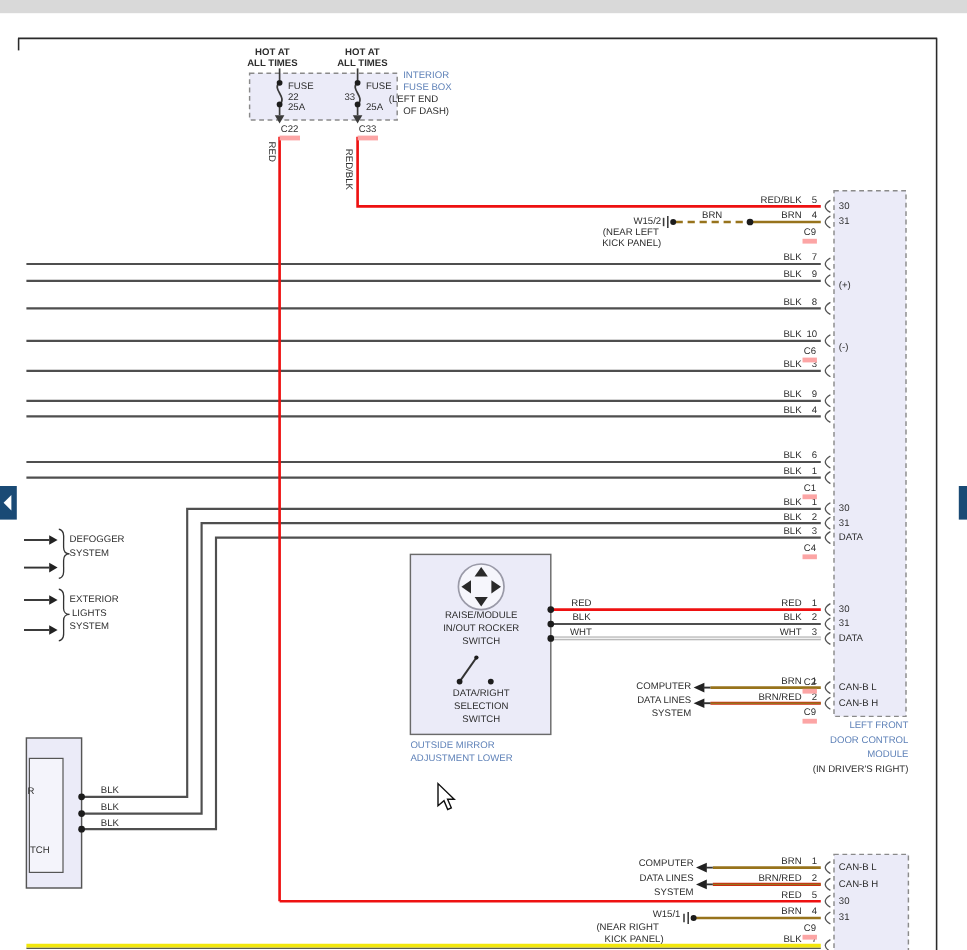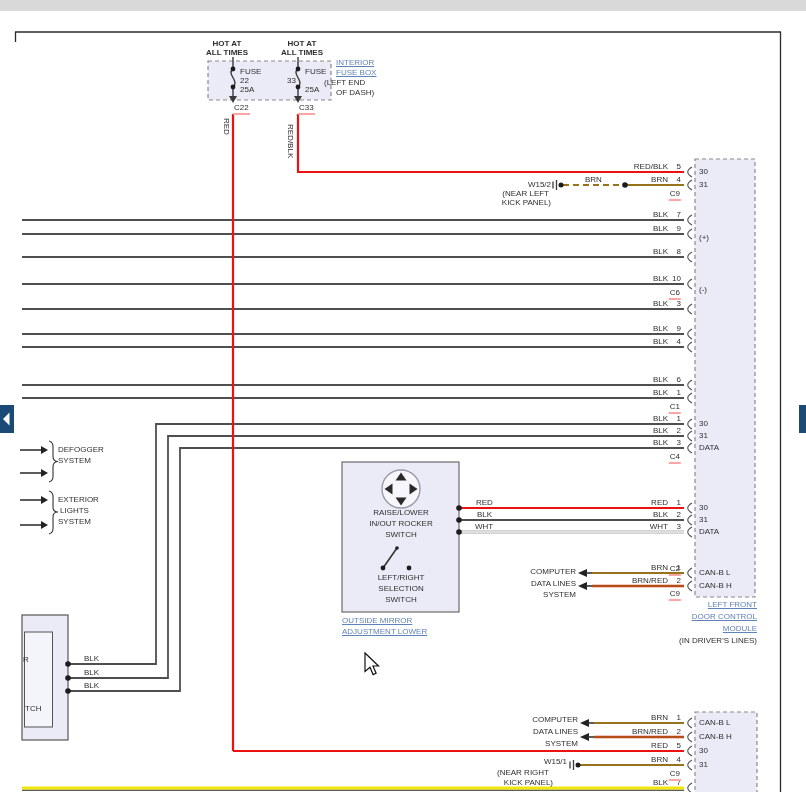--- a/index.html
+++ b/index.html
@@ -2,22 +2,22 @@
 <html><head>
 <meta charset="utf-8">
 <style>
   html,body{margin:0;padding:0;background:#fff;}
   #stage{position:relative;width:806px;height:792px;overflow:hidden;background:#fff;
          font-family:"Liberation Sans",sans-serif;}
   svg{position:absolute;left:0;top:0;}
   .lbl{position:absolute;font:8px/10px "Liberation Sans",sans-serif;color:#2e2e2e;white-space:nowrap;z-index:5;}
   .ra{transform:translateX(-100%);}
   .ca{transform:translateX(-50%);}
-  .blue{color:#5f82b8;text-decoration:underline;}
-  .conn{border-bottom:2px solid #fca5a5;padding:0 1px;}
+  .blue{color:#5f82b8;}
+  .conn{border-bottom:4px solid #fca5a5;padding:0 1px;}
   .vert{transform:rotate(90deg);transform-origin:left top;}
   .bold{font-weight:bold;}
   #topbar{position:absolute;left:0;top:0;width:806px;height:11px;background:#d9d9d9;z-index:6;}
   .navbtn{position:absolute;background:#1a4a75;z-index:8;cursor:pointer;}
   #navL{left:0;top:405px;width:14px;height:28px;}
   #navR{left:799px;top:405px;width:7px;height:28px;}
   #cursor{z-index:9;}
 </style>
 </head>
 <body>
@@ -265,32 +265,32 @@
   <div class="lbl ra conn" style="left:681px;top:189px">C9</div>
   <div class="lbl ra conn" style="left:681px;top:288px">C6</div>
   <div class="lbl ra conn" style="left:681px;top:402px">C1</div>
   <div class="lbl ra conn" style="left:681px;top:452px">C4</div>
   <div class="lbl ra conn" style="left:681px;top:564px">C2</div>
   <div class="lbl ra conn" style="left:681px;top:589px">C9</div>
 
   <div class="lbl ra blue" style="left:757px;top:600px">LEFT FRONT</div>
   <div class="lbl ra blue" style="left:757px;top:612px">DOOR CONTROL</div>
   <div class="lbl ra blue" style="left:757px;top:624px">MODULE</div>
-  <div class="lbl ra" style="left:757px;top:636px">(IN DRIVER'S LINES)</div>
+  <div class="lbl ra" style="left:757px;top:636px">(IN DRIVER'S RIGHT)</div>
 
   <div class="lbl" style="left:58px;top:445px">DEFOGGER</div>
   <div class="lbl" style="left:58px;top:456px">SYSTEM</div>
   <div class="lbl" style="left:58px;top:495px">EXTERIOR</div>
   <div class="lbl" style="left:60px;top:506px">LIGHTS</div>
   <div class="lbl" style="left:58px;top:517px">SYSTEM</div>
 
-  <div class="lbl ca" style="left:401px;top:508px">RAISE/LOWER</div>
+  <div class="lbl ca" style="left:401px;top:508px">RAISE/MODULE</div>
   <div class="lbl ca" style="left:401px;top:519px">IN/OUT ROCKER</div>
   <div class="lbl ca" style="left:401px;top:530px">SWITCH</div>
-  <div class="lbl ca" style="left:401px;top:573px">LEFT/RIGHT</div>
+  <div class="lbl ca" style="left:401px;top:573px">DATA/RIGHT</div>
   <div class="lbl ca" style="left:401px;top:584px">SELECTION</div>
   <div class="lbl ca" style="left:401px;top:595px">SWITCH</div>
   <div class="lbl blue" style="left:342px;top:616px">OUTSIDE MIRROR</div>
   <div class="lbl blue" style="left:342px;top:627px">ADJUSTMENT LOWER</div>
   <div class="lbl" style="left:476px;top:498px">RED</div>
   <div class="lbl" style="left:477px;top:510px">BLK</div>
   <div class="lbl" style="left:475px;top:522px">WHT</div>
 
   <div class="lbl ra" style="left:576px;top:567px">COMPUTER</div>
   <div class="lbl ra" style="left:576px;top:579px">DATA LINES</div>

